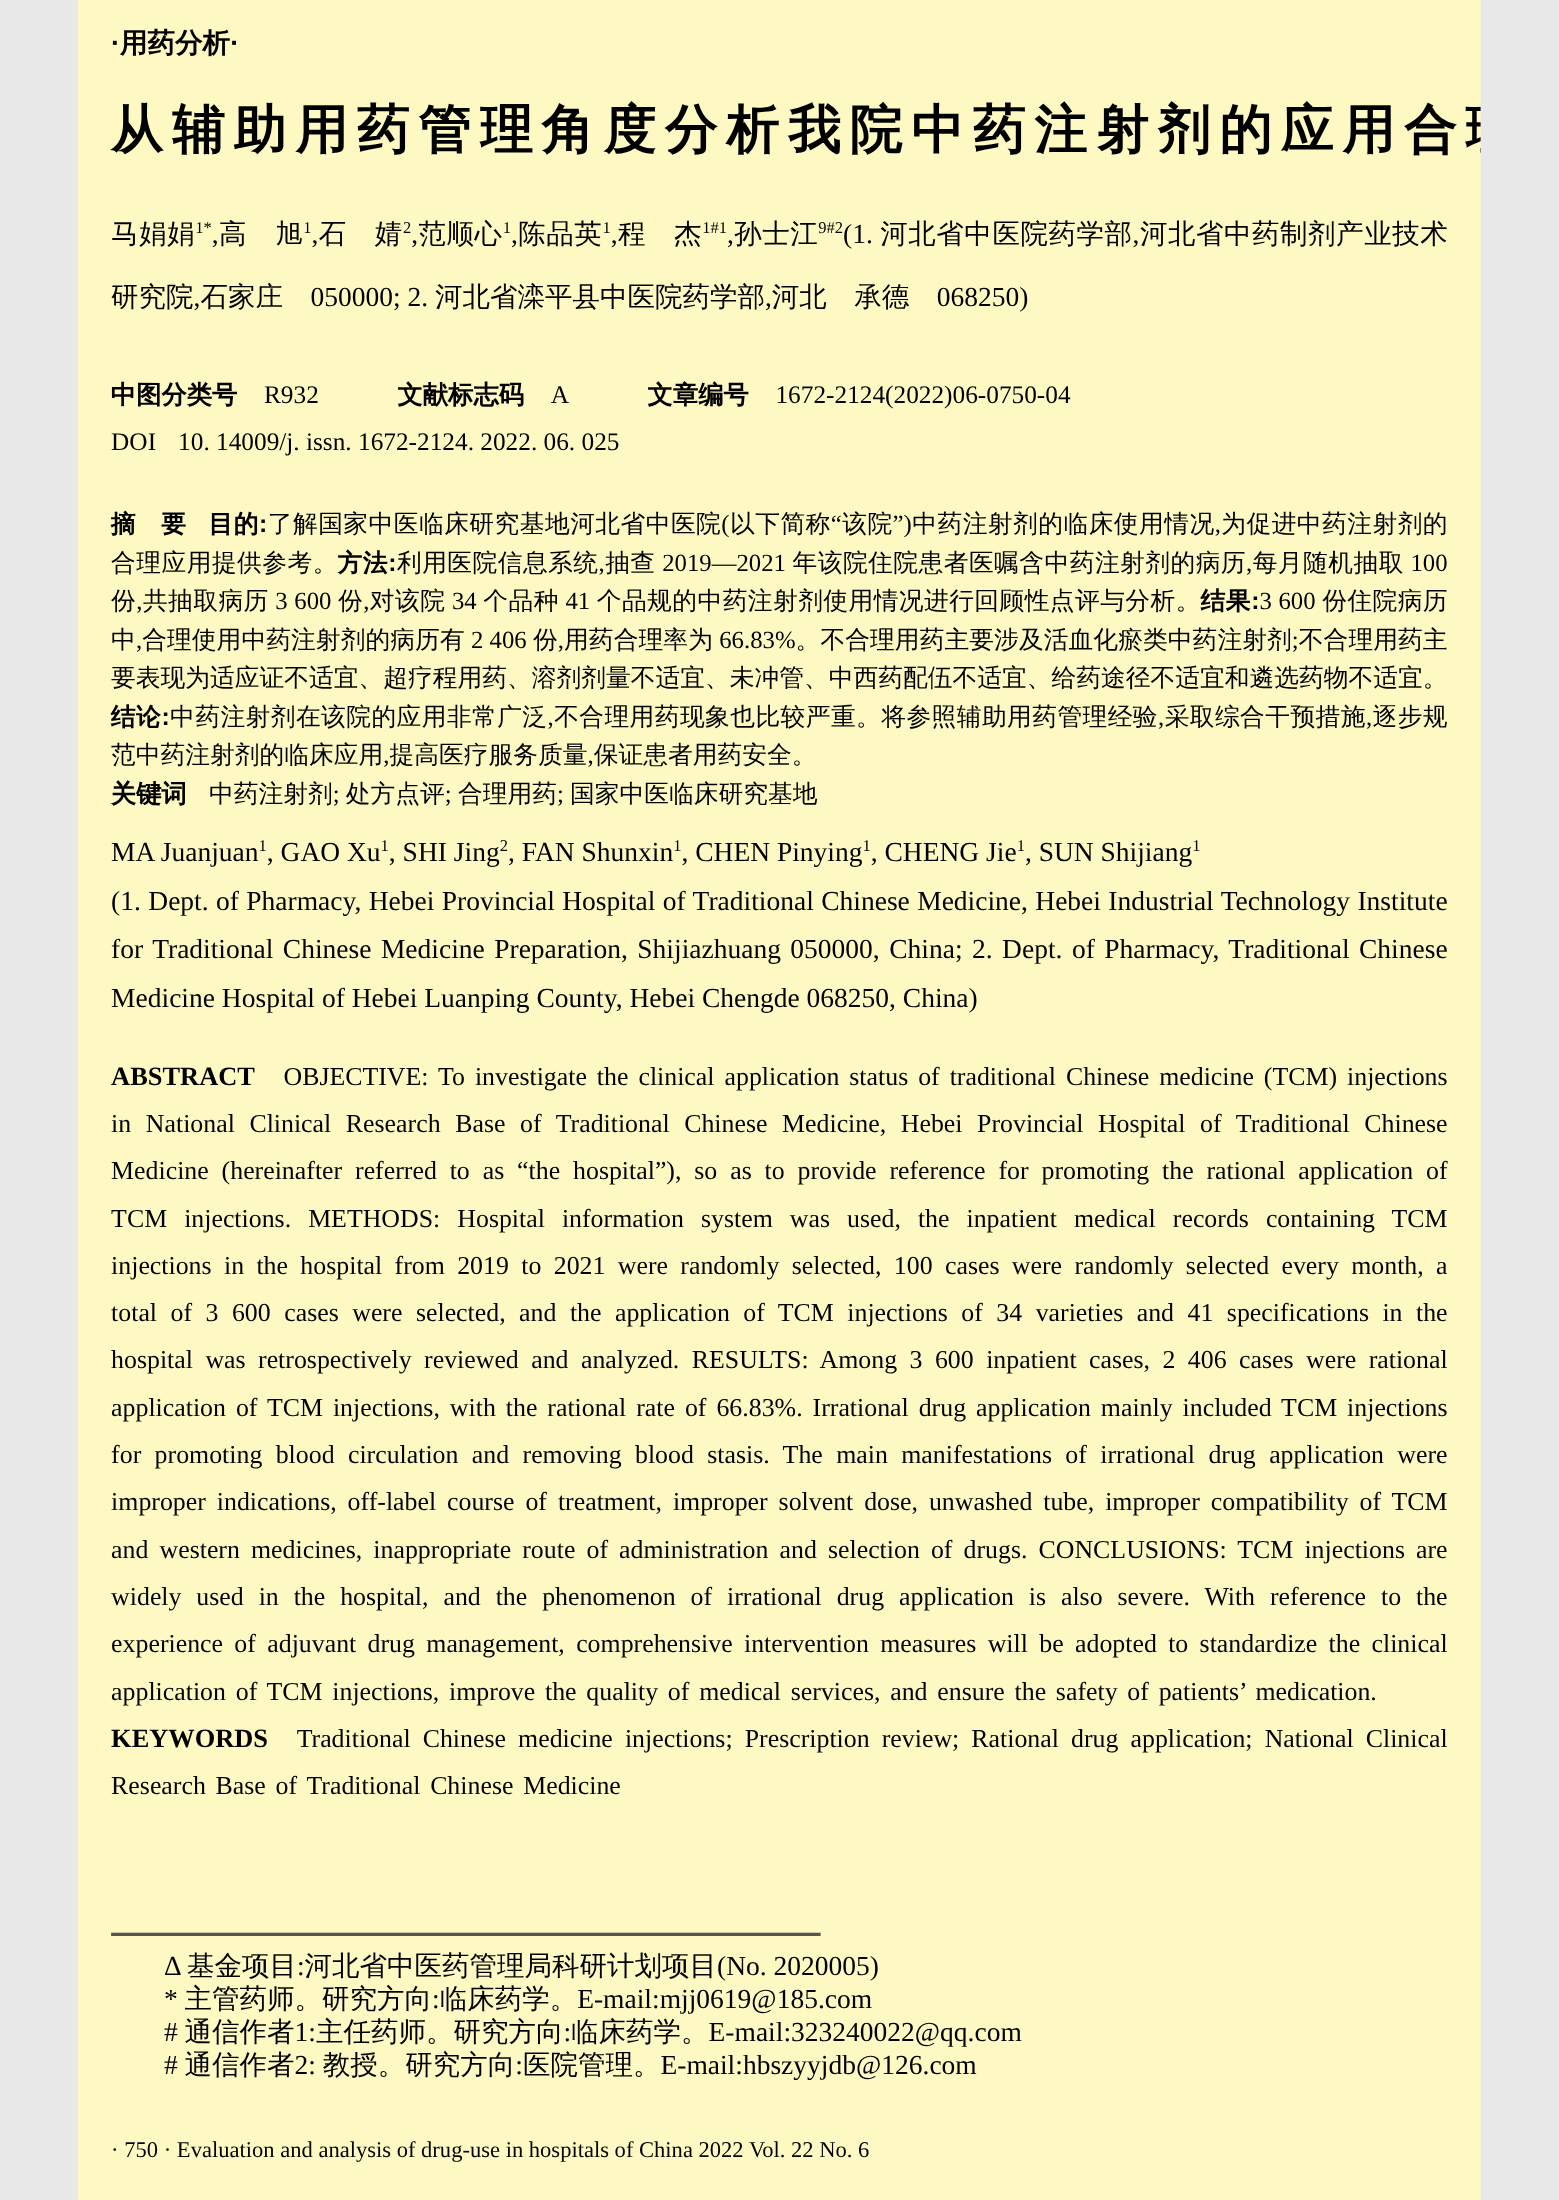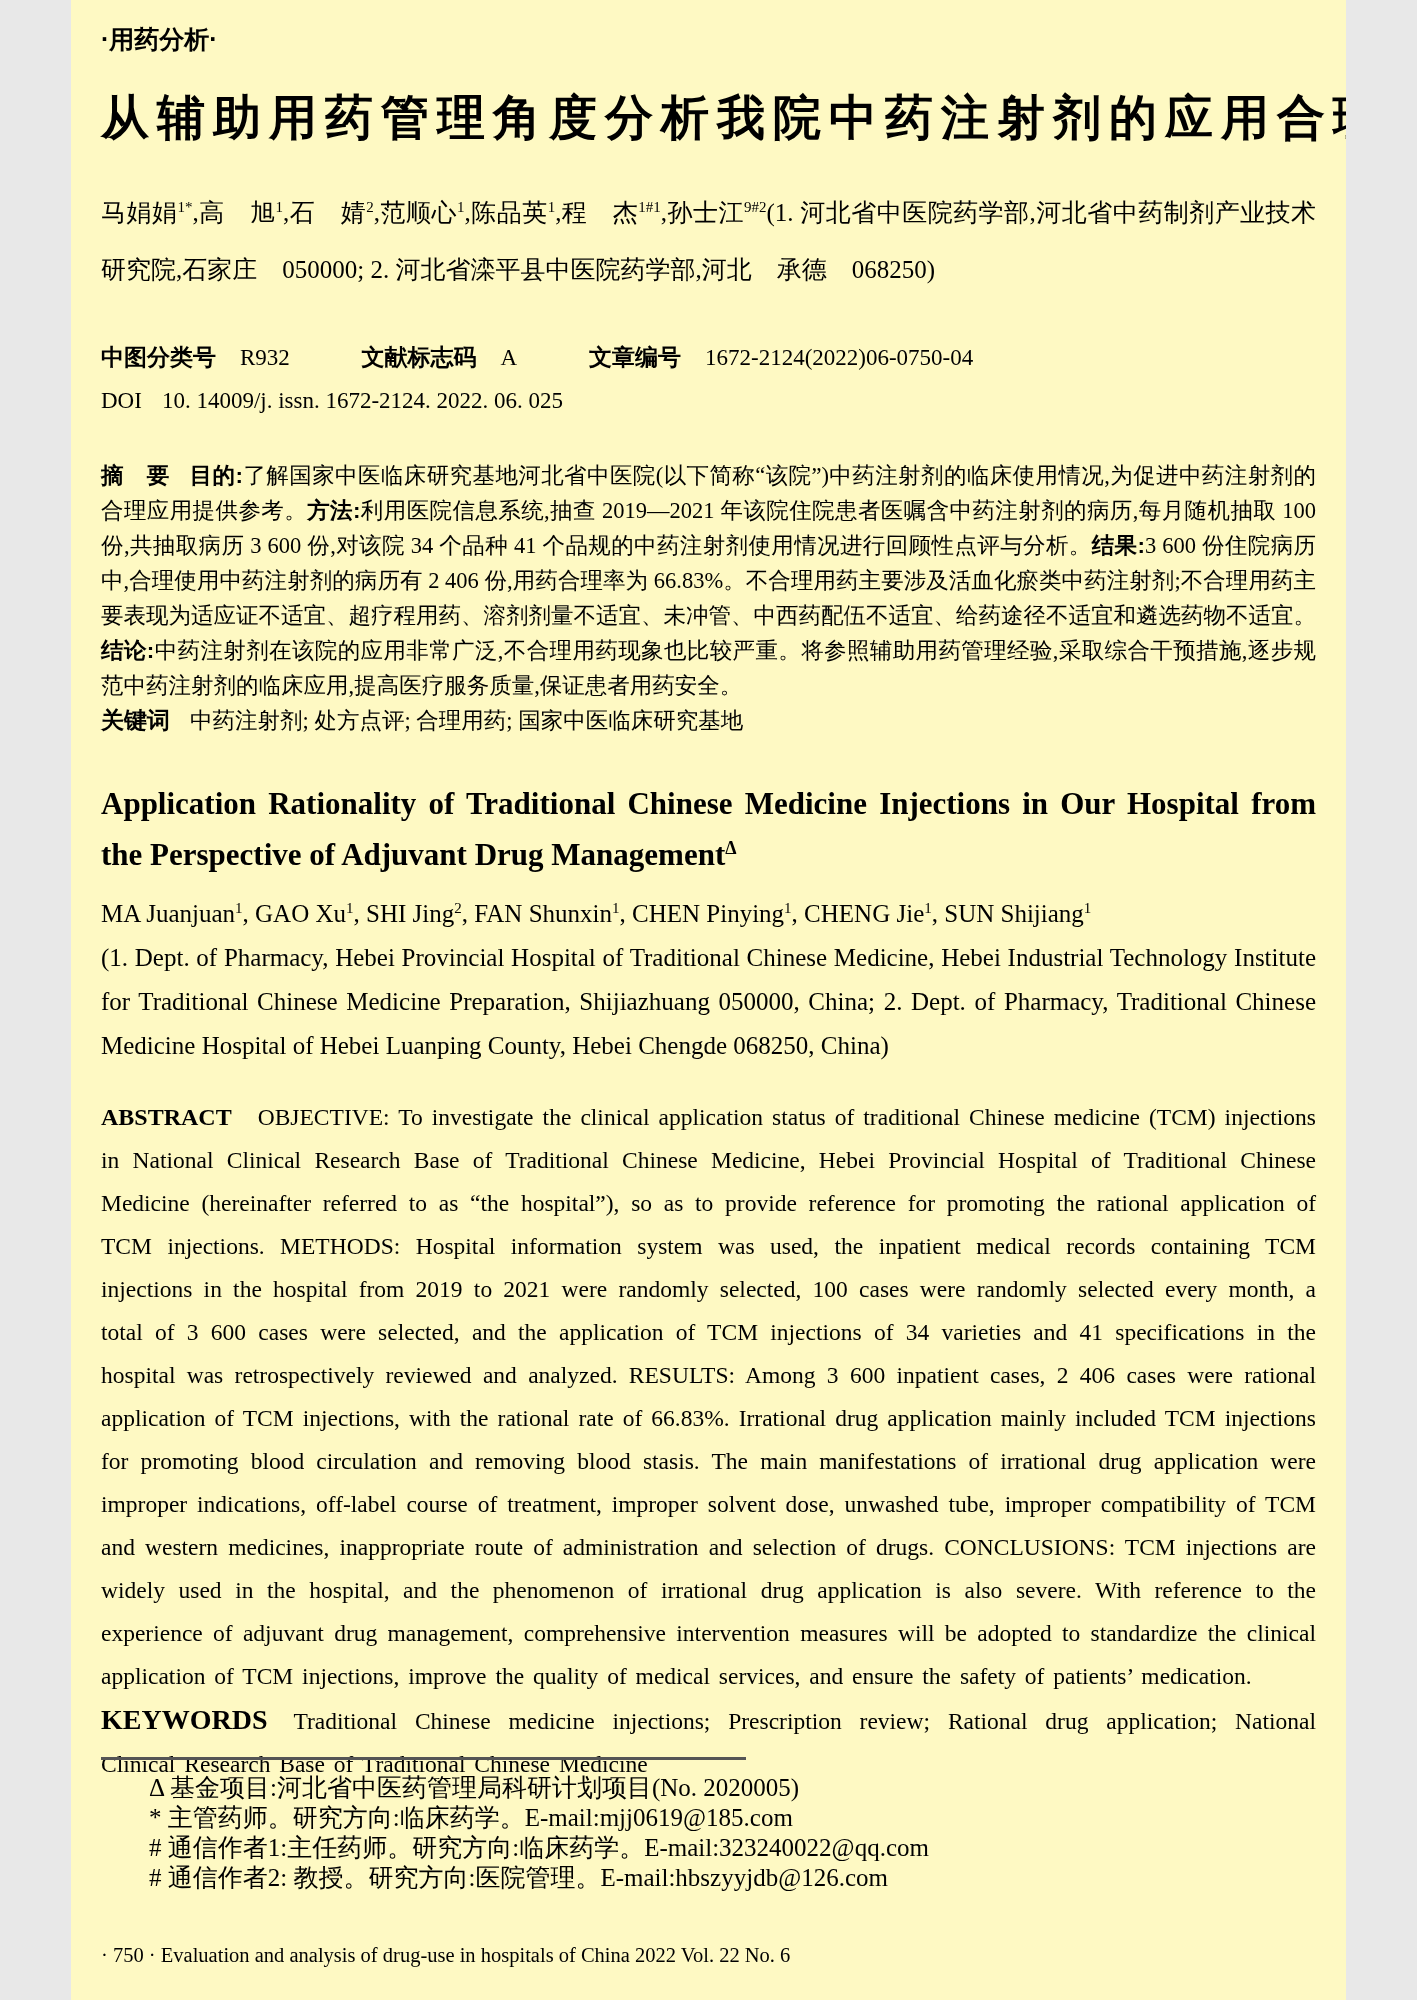--- a/index.html
+++ b/index.html
@@ -64,21 +64,21 @@
   .en-affiliation { display:block; text-align:justify; }
 
   .en-abstract {
     margin:28px 0 0 0;
     font-size:23.5px; line-height:43px;
     text-align:justify;
     word-spacing:3px;
   }
   .en-abstract .block-label { margin-right:26px; font-size:24px; font-weight:bold; }
   .en-keywords { margin:0; font-size:23.5px; line-height:43px; text-align:justify; word-spacing:3px; }
-  .en-keywords .block-label { margin-right:26px; font-size:28px; font-weight:bold; }
+  .en-keywords .block-label { margin-right:26px; font-size:24px; font-weight:bold; }
 
   .footnote-area { position:absolute; left:30px; top:1757px; width:1357px; }
   .footnote-rule { width:645px; height:3px; background:#555; }
   .footnote-list { margin-top:13px; padding-left:48px; font-size:25px; line-height:30px;font-family:Liberation Serif, serif; }
   .footnote-line { white-space:nowrap; }
 
   .page-footer {
     position:absolute; left:30px; top:1942px; width:1357px;
     display:flex; justify-content:space-between; align-items:baseline;
     font-size:20.5px; line-height:26px;
@@ -102,21 +102,20 @@
   </div>
 
   <div class="doi-row">
     <span class="doi-label">DOI</span><span>10. 14009/j. issn. 1672-2124. 2022. 06. 025</span>
   </div>
 
   <p class="cn-abstract"><b class="hei block-label">摘　要</b><span id="cn-abstract-segments"><b class="hei">目的:</b><span>了解国家中医临床研究基地河北省中医院(以下简称“该院”)中药注射剂的临床使用情况,为促进中药注射剂的合理应用提供参考。</span><b class="hei">方法:</b><span>利用医院信息系统,抽查 2019—2021 年该院住院患者医嘱含中药注射剂的病历,每月随机抽取 100 份,共抽取病历 3 600 份,对该院 34 个品种 41 个品规的中药注射剂使用情况进行回顾性点评与分析。</span><b class="hei">结果:</b><span>3 600 份住院病历中,合理使用中药注射剂的病历有 2 406 份,用药合理率为 66.83%。不合理用药主要涉及活血化瘀类中药注射剂;不合理用药主要表现为适应证不适宜、超疗程用药、溶剂剂量不适宜、未冲管、中西药配伍不适宜、给药途径不适宜和遴选药物不适宜。</span><b class="hei">结论:</b><span>中药注射剂在该院的应用非常广泛,不合理用药现象也比较严重。将参照辅助用药管理经验,采取综合干预措施,逐步规范中药注射剂的临床应用,提高医疗服务质量,保证患者用药安全。</span></span></p>
 
   <p class="cn-keywords"><b class="hei block-label">关键词</b><span>中药注射剂; 处方点评; 合理用药; 国家中医临床研究基地</span></p>
 
-  <h2 class="en-title"><span>Application Rationality of Traditional Chinese Medicine Injections in Our Hospital from the Perspective of Adjuvant Drug Management</span><sup>Δ</sup></h2>
 
   <p class="en-authors-affil"><span id="en-author-list"><span>MA Juanjuan<sup>1</sup></span>, <span>GAO Xu<sup>1</sup></span>, <span>SHI Jing<sup>2</sup></span>, <span>FAN Shunxin<sup>1</sup></span>, <span>CHEN Pinying<sup>1</sup></span>, <span>CHENG Jie<sup>1</sup></span>, <span>SUN Shijiang<sup>1</sup></span></span><span class="en-affiliation">(1. Dept. of Pharmacy, Hebei Provincial Hospital of Traditional Chinese Medicine, Hebei Industrial Technology Institute for Traditional Chinese Medicine Preparation, Shijiazhuang 050000, China; 2. Dept. of Pharmacy, Traditional Chinese Medicine Hospital of Hebei Luanping County, Hebei Chengde 068250, China)</span></p>
 
   <p class="en-abstract"><span class="block-label">ABSTRACT</span><span>OBJECTIVE: To investigate the clinical application status of traditional Chinese medicine (TCM) injections in National Clinical Research Base of Traditional Chinese Medicine, Hebei Provincial Hospital of Traditional Chinese Medicine (hereinafter referred to as “the hospital”), so as to provide reference for promoting the rational application of TCM injections. METHODS: Hospital information system was used, the inpatient medical records containing TCM injections in the hospital from 2019 to 2021 were randomly selected, 100 cases were randomly selected every month, a total of 3 600 cases were selected, and the application of TCM injections of 34 varieties and 41 specifications in the hospital was retrospectively reviewed and analyzed. RESULTS: Among 3 600 inpatient cases, 2 406 cases were rational application of TCM injections, with the rational rate of 66.83%. Irrational drug application mainly included TCM injections for promoting blood circulation and removing blood stasis. The main manifestations of irrational drug application were improper indications, off-label course of treatment, improper solvent dose, unwashed tube, improper compatibility of TCM and western medicines, inappropriate route of administration and selection of drugs. CONCLUSIONS: TCM injections are widely used in the hospital, and the phenomenon of irrational drug application is also severe. With reference to the experience of adjuvant drug management, comprehensive intervention measures will be adopted to standardize the clinical application of TCM injections, improve the quality of medical services, and ensure the safety of patients’ medication.</span></p>
 
   <p class="en-keywords"><span class="block-label">KEYWORDS</span><span>Traditional Chinese medicine injections; Prescription review; Rational drug application; National Clinical Research Base of Traditional Chinese Medicine</span></p>
 
   <div class="footnote-area">
     <div class="footnote-rule"></div>
     <div class="footnote-list" id="footnote-list">

